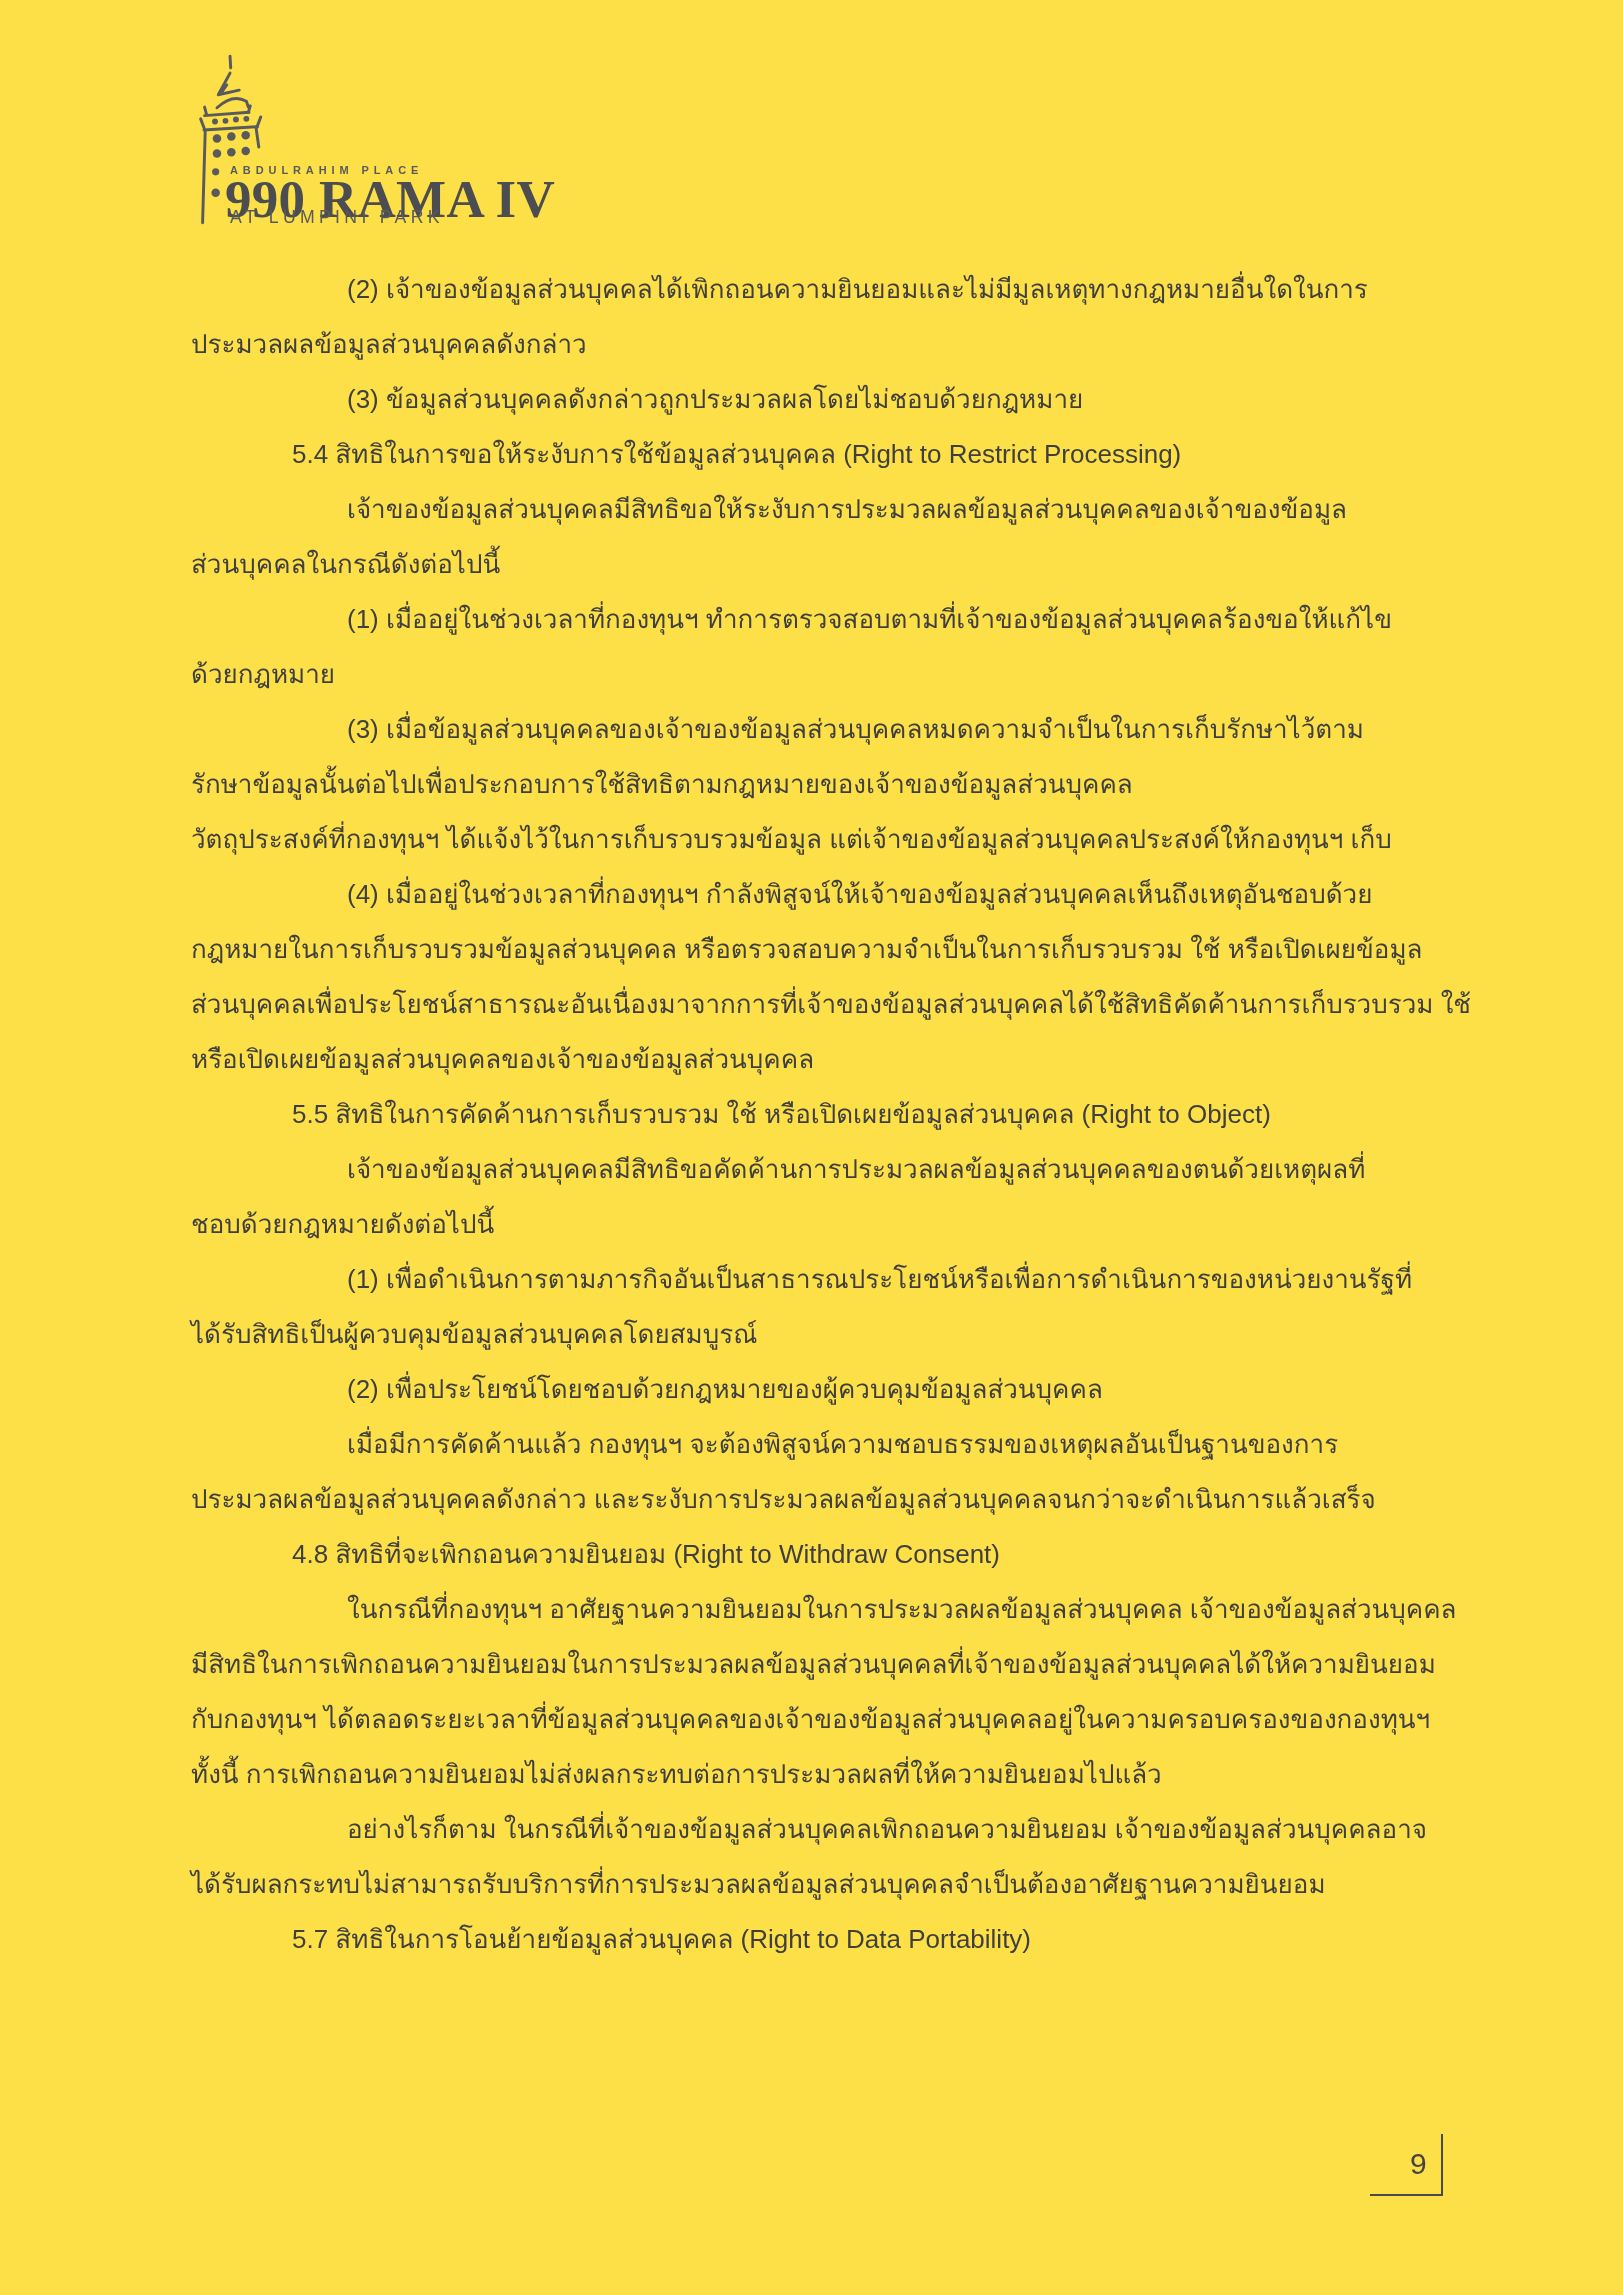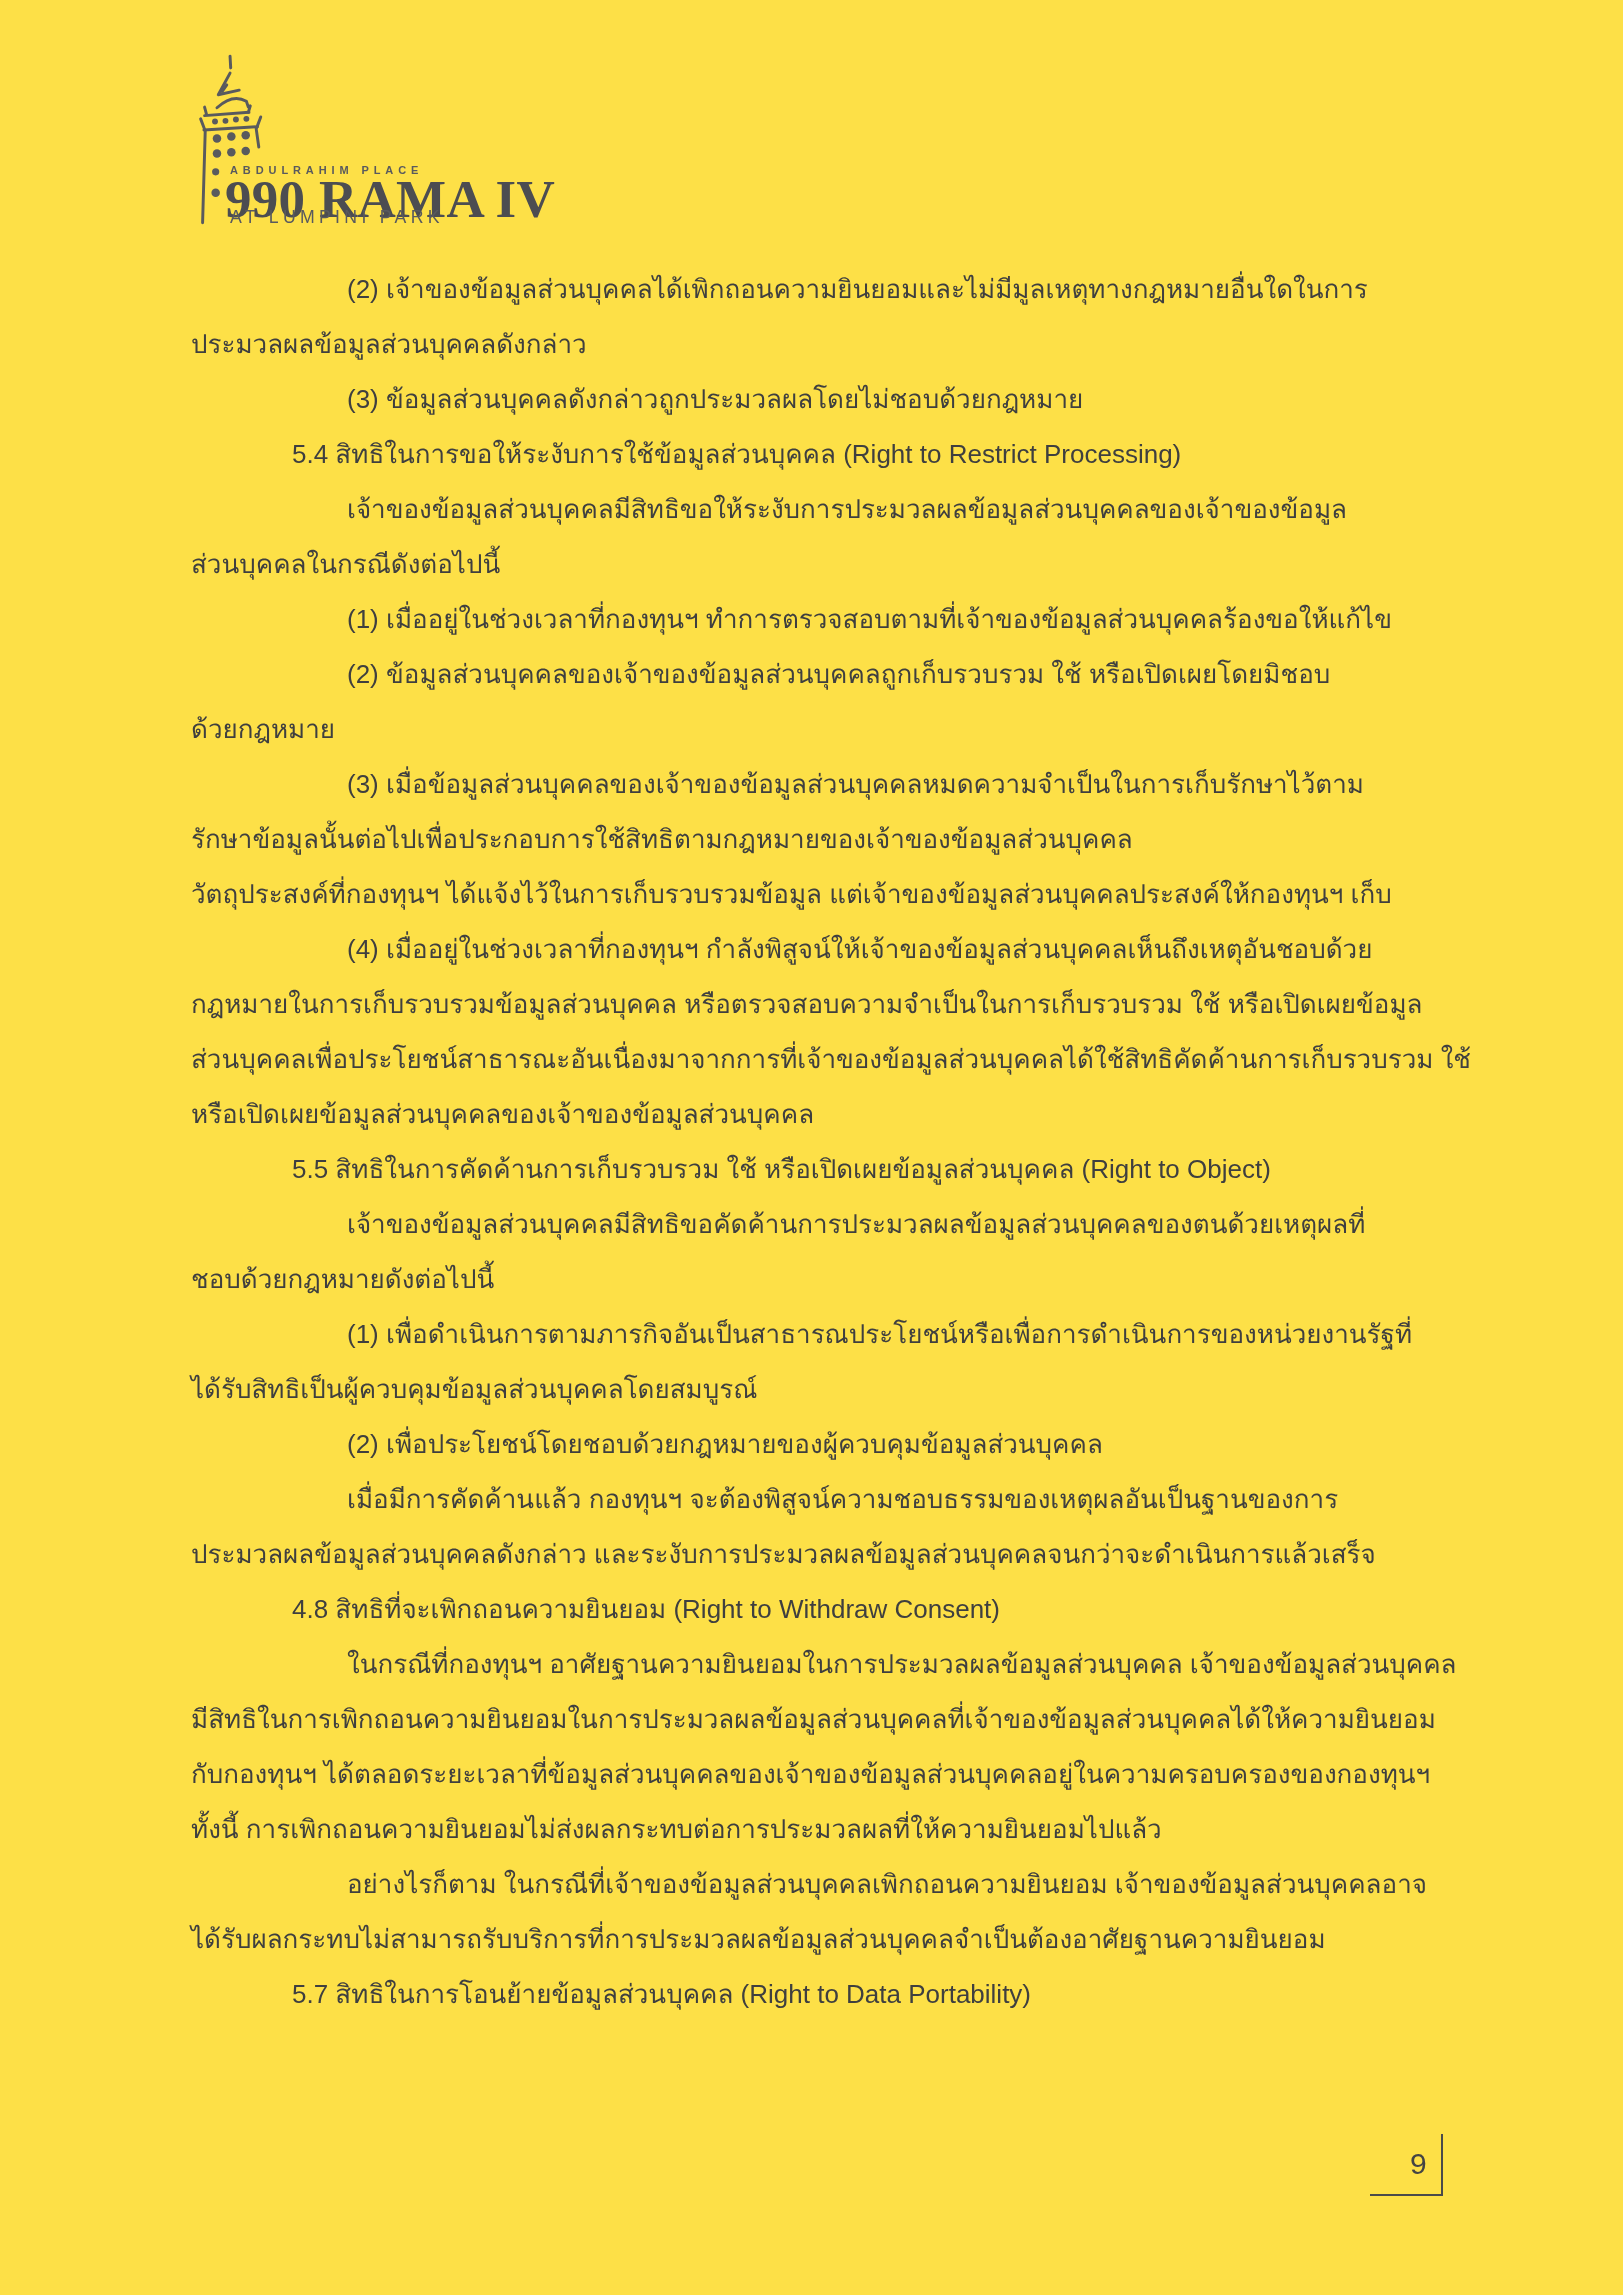--- a/index.html
+++ b/index.html
@@ -131,21 +131,20 @@
   <div class="logo-location">AT LUMPINI PARK</div>
 
   <div class="doc">
     <p class="l-item">(2)  เจ้าของข้อมูลส่วนบุคคลได้เพิกถอนความยินยอมและไม่มีมูลเหตุทางกฎหมายอื่นใดในการ</p>
     <p class="l-flush">ประมวลผลข้อมูลส่วนบุคคลดังกล่าว</p>
     <p class="l-item">(3)  ข้อมูลส่วนบุคคลดังกล่าวถูกประมวลผลโดยไม่ชอบด้วยกฎหมาย</p>
     <p class="l-section">5.4  สิทธิในการขอให้ระงับการใช้ข้อมูลส่วนบุคคล (Right to Restrict Processing)</p>
     <p class="l-item">เจ้าของข้อมูลส่วนบุคคลมีสิทธิขอให้ระงับการประมวลผลข้อมูลส่วนบุคคลของเจ้าของข้อมูล</p>
     <p class="l-flush">ส่วนบุคคลในกรณีดังต่อไปนี้</p>
     <p class="l-item">(1)  เมื่ออยู่ในช่วงเวลาที่กองทุนฯ ทำการตรวจสอบตามที่เจ้าของข้อมูลส่วนบุคคลร้องขอให้แก้ไข</p>
-    <p class="l-item">(2)  ข้อมูลส่วนบุคคลของเจ้าของข้อมูลส่วนบุคคลถูกเก็บรวบรวม ใช้ หรือเปิดเผยโดยมิชอบ</p>
     <p class="l-flush">ด้วยกฎหมาย</p>
     <p class="l-item">(3)  เมื่อข้อมูลส่วนบุคคลของเจ้าของข้อมูลส่วนบุคคลหมดความจำเป็นในการเก็บรักษาไว้ตาม</p>
     <p class="l-flush">รักษาข้อมูลนั้นต่อไปเพื่อประกอบการใช้สิทธิตามกฎหมายของเจ้าของข้อมูลส่วนบุคคล</p>
     <p class="l-flush">วัตถุประสงค์ที่กองทุนฯ ได้แจ้งไว้ในการเก็บรวบรวมข้อมูล แต่เจ้าของข้อมูลส่วนบุคคลประสงค์ให้กองทุนฯ เก็บ</p>
     <p class="l-item">(4)  เมื่ออยู่ในช่วงเวลาที่กองทุนฯ กำลังพิสูจน์ให้เจ้าของข้อมูลส่วนบุคคลเห็นถึงเหตุอันชอบด้วย</p>
     <p class="l-flush">กฎหมายในการเก็บรวบรวมข้อมูลส่วนบุคคล หรือตรวจสอบความจำเป็นในการเก็บรวบรวม ใช้ หรือเปิดเผยข้อมูล</p>
     <p class="l-flush">ส่วนบุคคลเพื่อประโยชน์สาธารณะอันเนื่องมาจากการที่เจ้าของข้อมูลส่วนบุคคลได้ใช้สิทธิคัดค้านการเก็บรวบรวม ใช้</p>
     <p class="l-flush">หรือเปิดเผยข้อมูลส่วนบุคคลของเจ้าของข้อมูลส่วนบุคคล</p>
     <p class="l-section">5.5  สิทธิในการคัดค้านการเก็บรวบรวม ใช้ หรือเปิดเผยข้อมูลส่วนบุคคล (Right to Object)</p>
     <p class="l-item">เจ้าของข้อมูลส่วนบุคคลมีสิทธิขอคัดค้านการประมวลผลข้อมูลส่วนบุคคลของตนด้วยเหตุผลที่</p>

